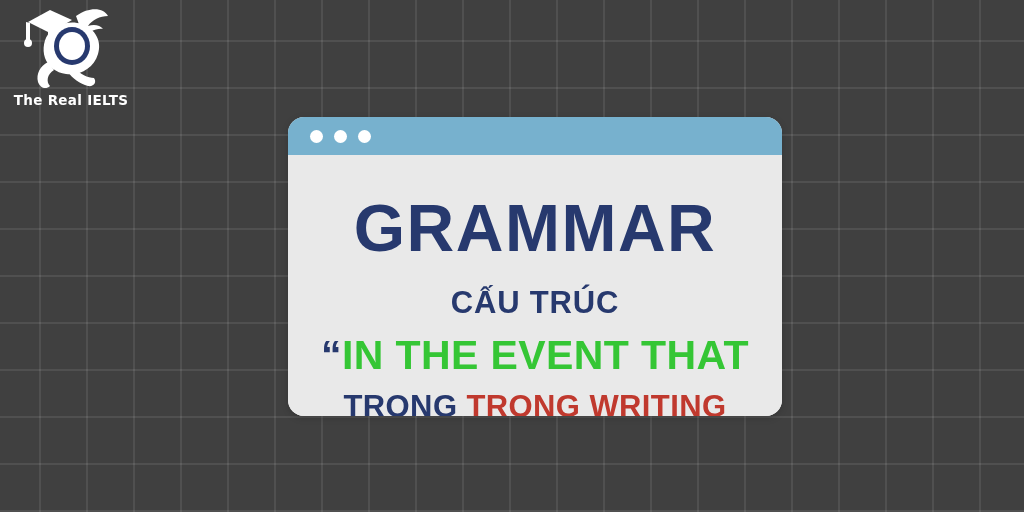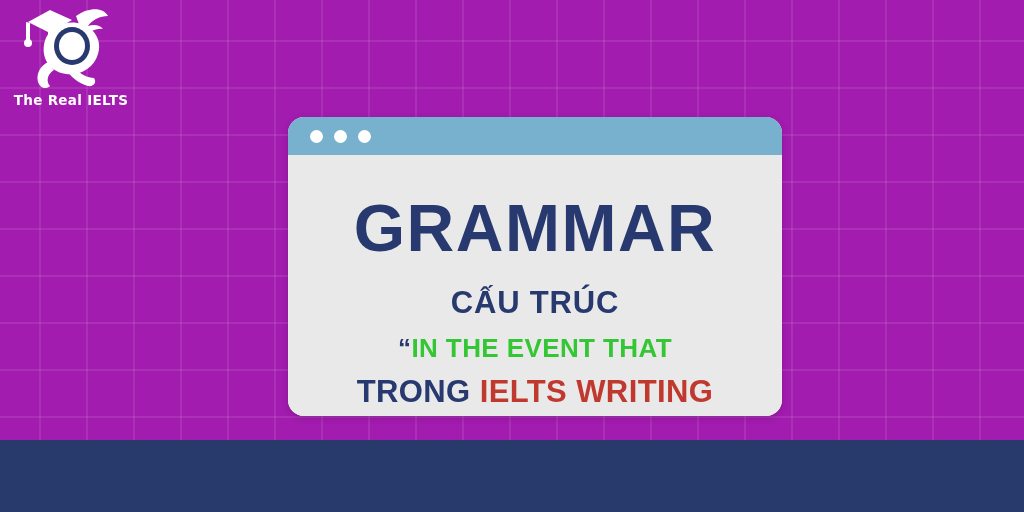--- a/index.html
+++ b/index.html
@@ -10,22 +10,22 @@
     width: 1024px;
     height: 512px;
     overflow: hidden;
     font-family: "Liberation Sans", sans-serif;
     background: #283a6b;
   }
 
   #stage {
     position: relative;
     width: 1024px;
-    height: 440px;
-    background-color: #a21caf;
+    height: 512px;
+    background-color: #404040;
     overflow: hidden;
   }
 
   
   #grid {
     position: absolute;
     inset: 0;
     background-image:
       linear-gradient(to right, rgba(255,255,255,0.085) 1.5px, transparent 1.5px),
       linear-gradient(to bottom, rgba(255,255,255,0.085) 1.5px, transparent 1.5px);
@@ -114,21 +114,21 @@
   .line-cautruc {
     color: #27396e;
     font-size: 31px;
     font-weight: bold;
     letter-spacing: 0.8px;
     line-height: 1;
     margin: 26px 0 0 0;
     white-space: nowrap;
   }
   .line-quote {
-    font-size: 26px;
+    font-size: 41px;
     font-weight: bold;
     letter-spacing: 0.4px;
     line-height: 1;
     margin: 17px 0 0 0;
     white-space: nowrap;
   }
   .q-mark { color: #27396e; }
   .q-green { color: #35c635; }
   .line-trong {
     font-size: 31px;
@@ -180,18 +180,18 @@
     <div id="card-header">
       <span class="dot d1"></span>
       <span class="dot d2"></span>
       <span class="dot d3"></span>
     </div>
 
     <div id="card-body">
       <div class="line-grammar">GRAMMAR</div>
       <div class="line-cautruc">CẤU TRÚC</div>
       <div class="line-quote"><span class="q-mark">“</span><span class="q-green">IN THE EVENT THAT</span></div>
-      <div class="line-trong"><span class="t-navy">TRONG</span><span class="t-navy">&nbsp;</span><span class="t-red">IELTS WRITING</span></div>
+      <div class="line-trong"><span class="t-navy">TRONG</span><span class="t-navy">&nbsp;</span><span class="t-red">TRONG WRITING</span></div>
     </div>
 
   </div>
 
 </div>
 
 </body></html>

